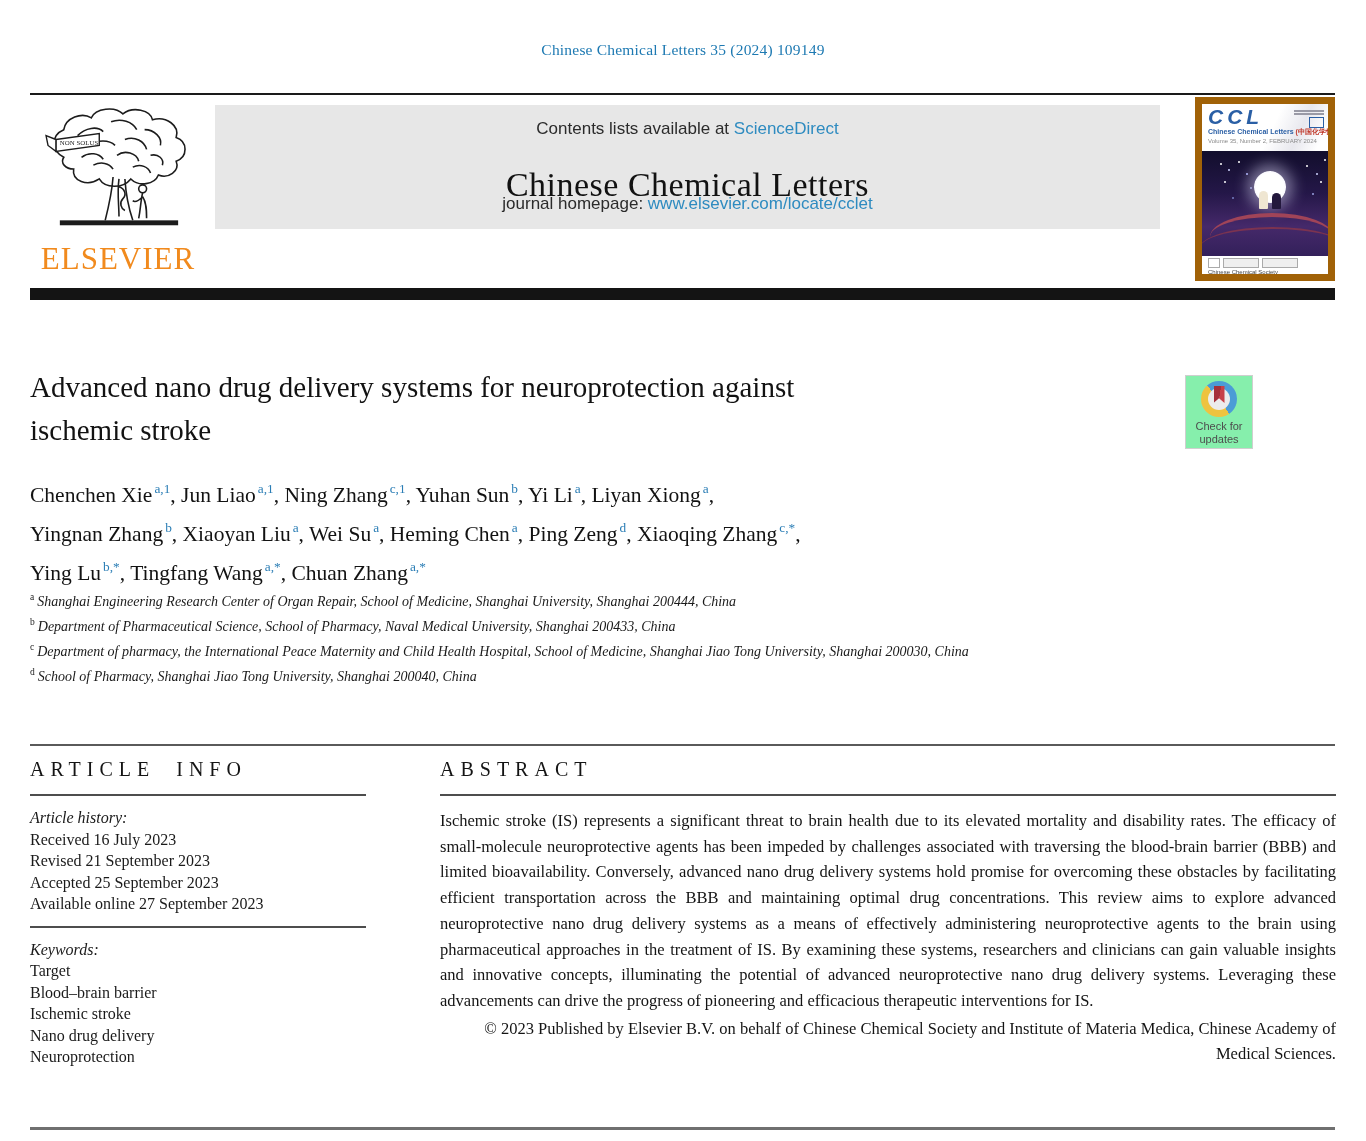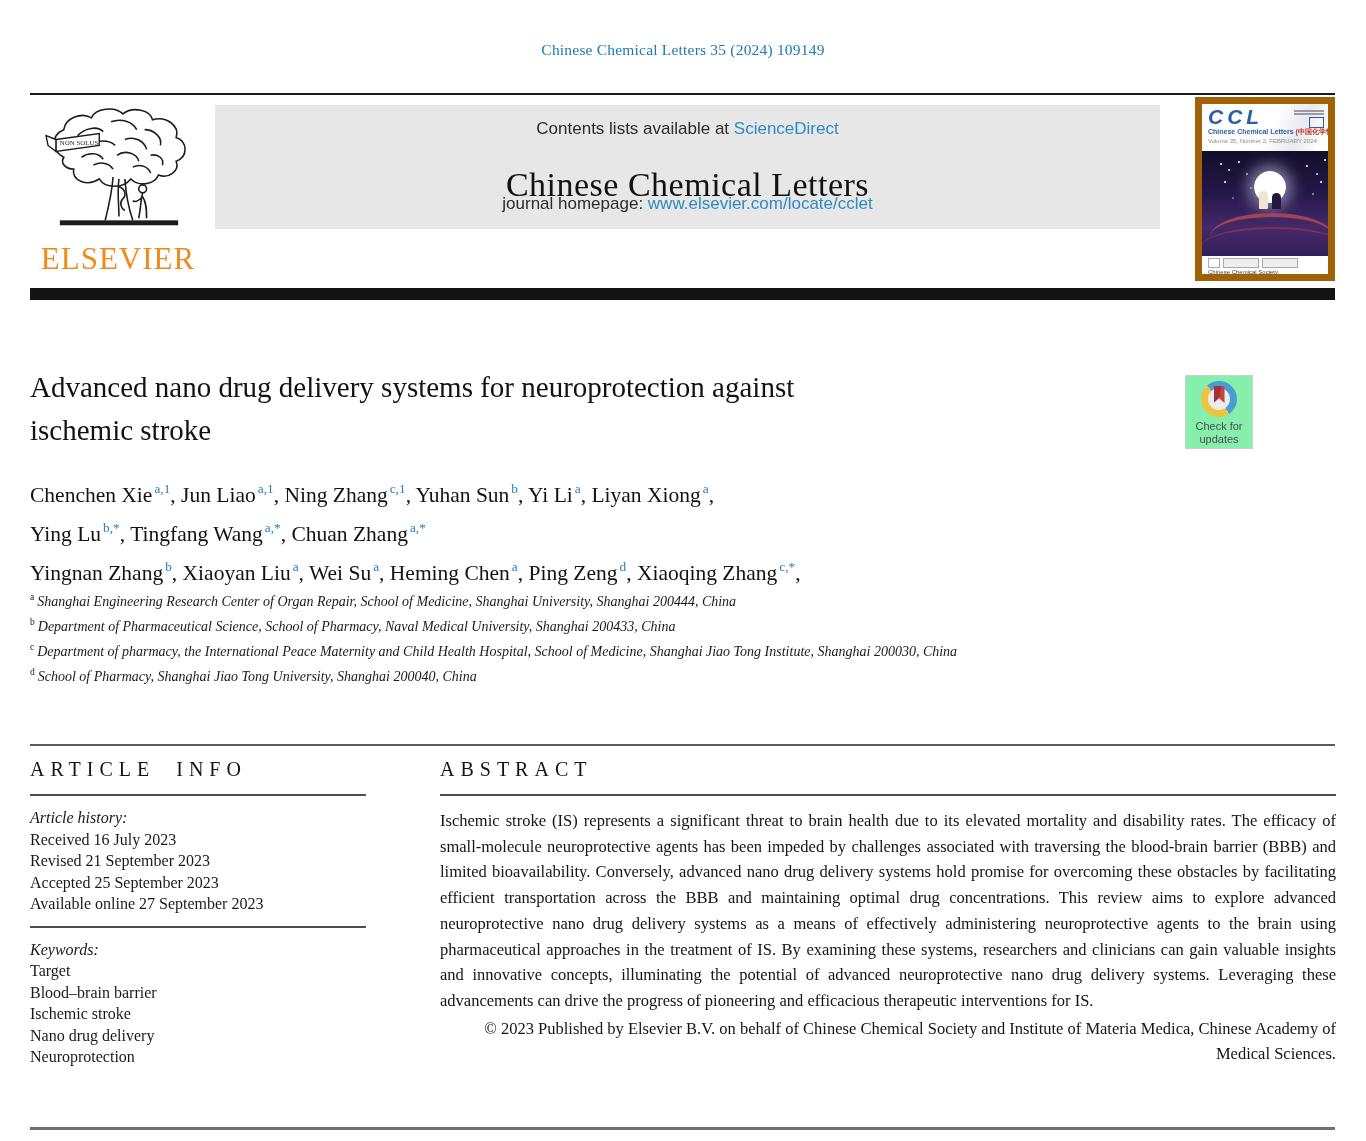--- a/index.html
+++ b/index.html
@@ -168,28 +168,28 @@
   <div class="check-badge">
     <div class="cm-ring">
       <div class="cm-hole"></div>
       <div class="cm-bookmark"></div>
     </div>
     <div class="cm-text">Check for updates</div>
   </div>
 
   <div class="authors-block" id="authors-block">
       <div><span>Chenchen Xie</span><sup>a,1</sup><span>, </span><span>Jun Liao</span><sup>a,1</sup><span>, </span><span>Ning Zhang</span><sup>c,1</sup><span>, </span><span>Yuhan Sun</span><sup>b</sup><span>, </span><span>Yi Li</span><sup>a</sup><span>, </span><span>Liyan Xiong</span><sup>a</sup><span>,</span></div>
+      <div><span>Yingnan Zhang</span><sup>b</sup><span>, </span><span>Xiaoyan Liu</span><sup>a</sup><span>, </span><span>Wei Su</span><sup>a</sup><span>, </span><span>Heming Chen</span><sup>a</sup><span>, </span><span>Ping Zeng</span><sup>d</sup><span>, </span><span>Xiaoqing Zhang</span><sup>c,*</sup><span>,</span></div>
       <div><span>Ying Lu</span><sup>b,*</sup><span>, </span><span>Tingfang Wang</span><sup>a,*</sup><span>, </span><span>Chuan Zhang</span><sup>a,*</sup></div>
-      <div><span>Yingnan Zhang</span><sup>b</sup><span>, </span><span>Xiaoyan Liu</span><sup>a</sup><span>, </span><span>Wei Su</span><sup>a</sup><span>, </span><span>Heming Chen</span><sup>a</sup><span>, </span><span>Ping Zeng</span><sup>d</sup><span>, </span><span>Xiaoqing Zhang</span><sup>c,*</sup><span>,</span></div>
     </div>
 
   <div class="affiliations-block" id="affiliations-block">
       <div><sup>a</sup><span>Shanghai Engineering Research Center of Organ Repair, School of Medicine, Shanghai University, Shanghai 200444, China</span></div>
       <div><sup>b</sup><span>Department of Pharmaceutical Science, School of Pharmacy, Naval Medical University, Shanghai 200433, China</span></div>
-      <div><sup>c</sup><span>Department of pharmacy, the International Peace Maternity and Child Health Hospital, School of Medicine, Shanghai Jiao Tong Institute, Shanghai 200030, China</span></div>
+      <div><sup>c</sup><span>Department of pharmacy, the International Peace Maternity and Child Health Hospital, School of Medicine, Shanghai Jiao Tong University, Shanghai 200030, China</span></div>
       <div><sup>d</sup><span>School of Pharmacy, Shanghai Jiao Tong University, Shanghai 200040, China</span></div>
     </div>
 
   <div class="section-top-rule"></div>
 
   <div class="info-col">
     <div class="col-heading">ARTICLE INFO</div>
     <div class="col-rule"></div>
     <div class="info-label">Article history:</div>
     <div class="info-lines" id="history-lines">

